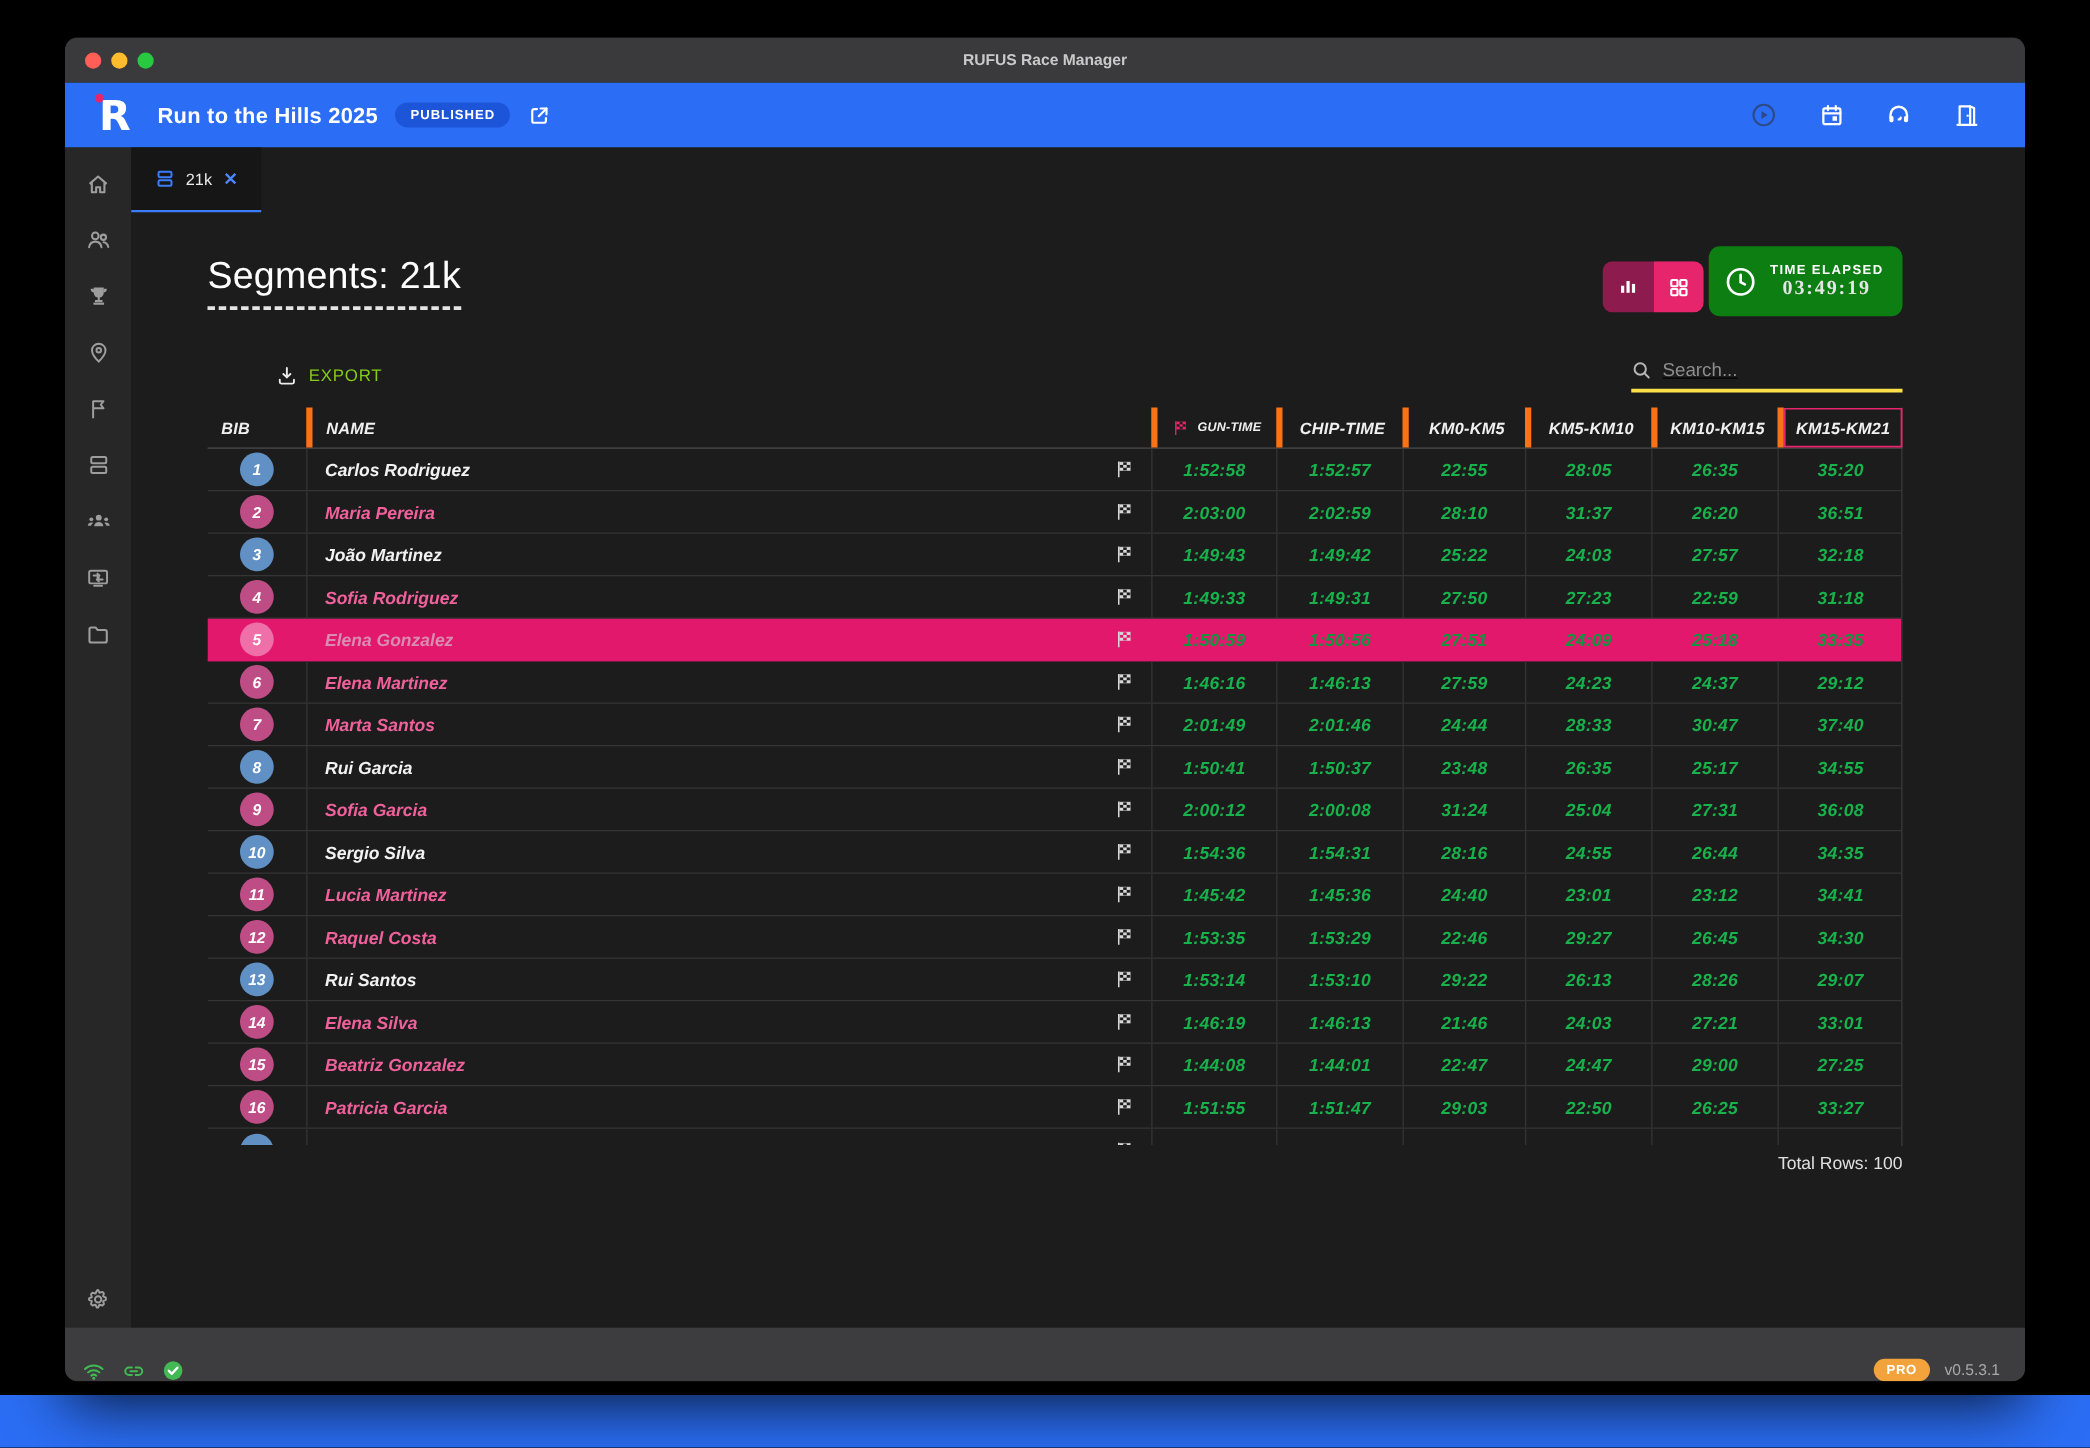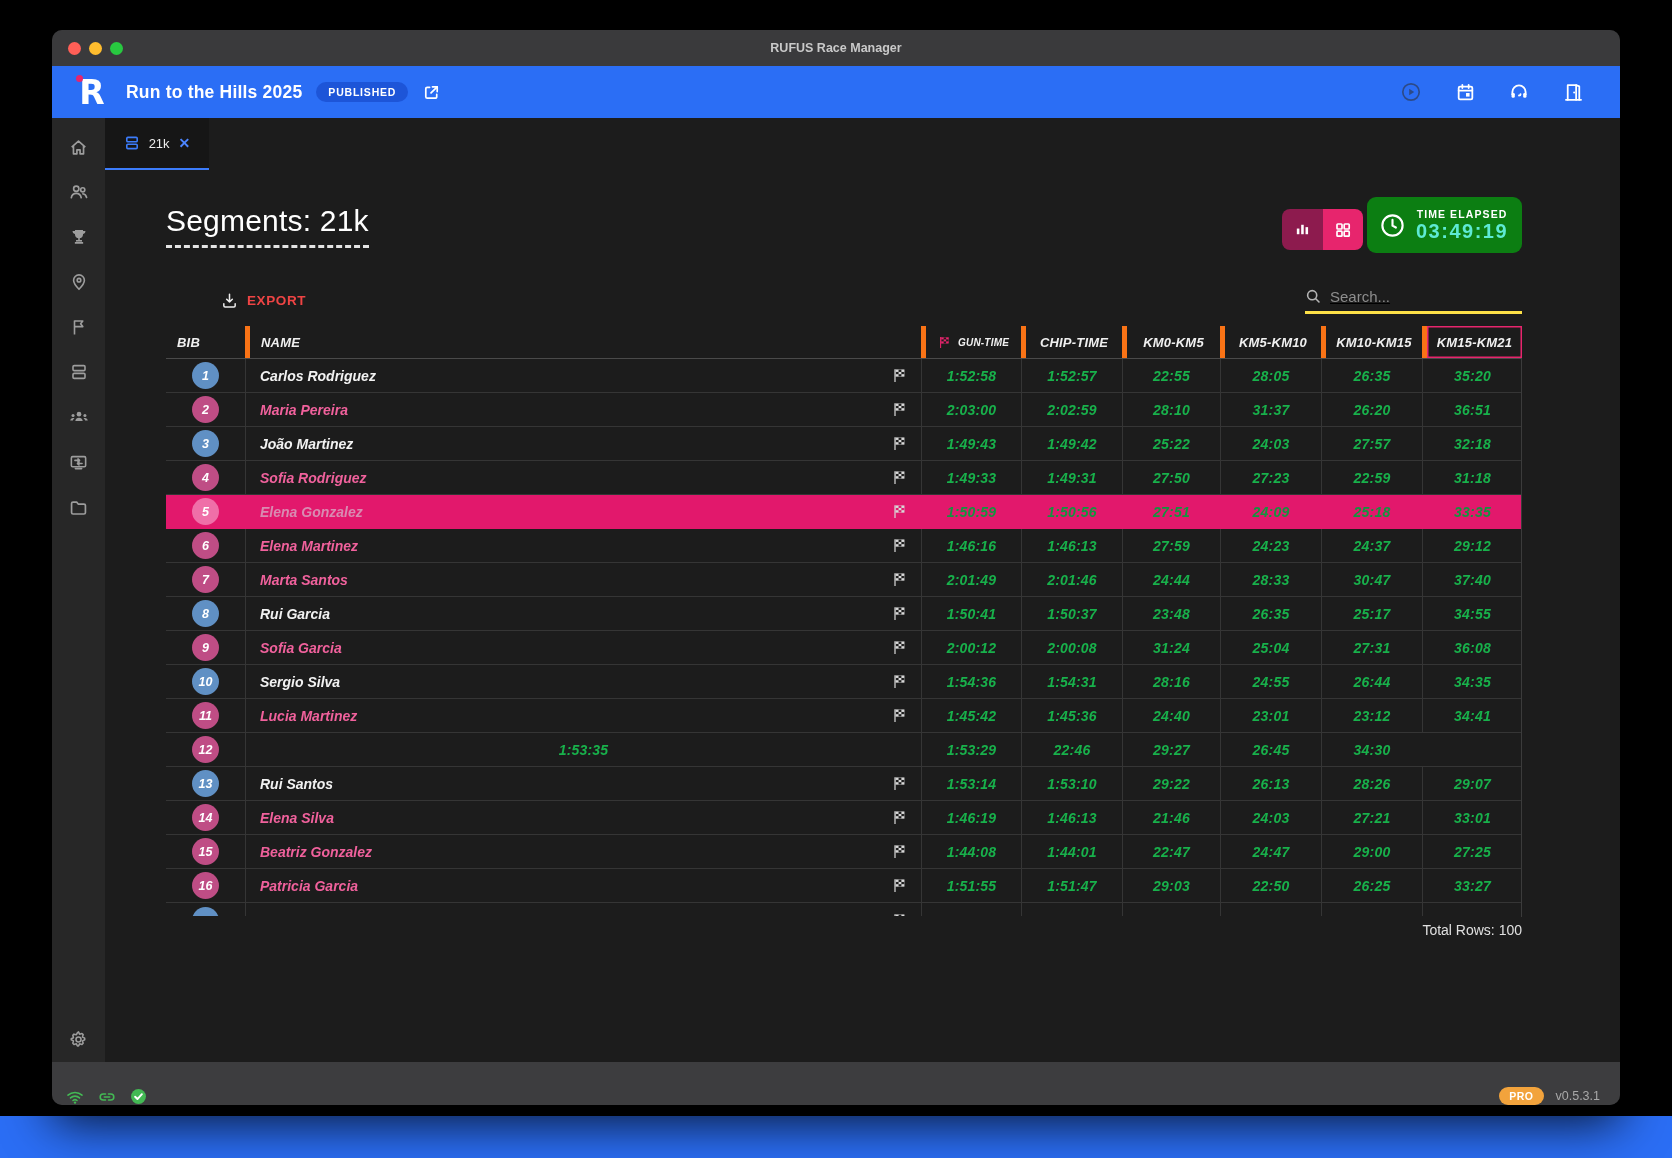--- a/index.html
+++ b/index.html
@@ -50,24 +50,24 @@
 
   .view-toggle { position:absolute; left:1177px; top:39px; width:81px; height:41px; border-radius:8px; overflow:hidden; display:flex; }
   .vt-half { width:50%; display:flex; align-items:center; justify-content:center; }
   .vt-half.chart { background:#8d1b4e; }
   .vt-half.grid  { background:#e7256d; }
 
   .elapsed { position:absolute; left:1262px; top:27px; width:155px; height:56px; background:#0c7e12;
              border-radius:9px; display:flex; align-items:center; padding:0 12px; gap:10px; }
   .elapsed-txt { display:flex; flex-direction:column; align-items:center; }
   .elapsed-label { color:#fff; font-size:10.5px; font-weight:bold; letter-spacing:1.1px; }
-  .elapsed-value { color:#5eead4; font-size:20px; font-weight:bold; font-family:Liberation Sans, sans-serif; letter-spacing:1.5px; }
+  .elapsed-value { color:#e5e5e5; font-size:16px; font-weight:bold; font-family:Liberation Serif, serif; letter-spacing:1.5px; }
 
   .export-btn { position:absolute; left:116px; top:116px; height:28px; display:flex; align-items:center; gap:9px; cursor:default; }
-  .export-label { color:#ef4444; font-size:13.5px; font-weight:bold; letter-spacing:.6px; }
+  .export-label { color:#84cc16; font-size:13.5px; font-weight:normal; letter-spacing:.6px; }
 
   .searchbox { position:absolute; left:1200px; top:112px; width:217px; height:32px; border-bottom:3px solid #fde047;
                display:flex; align-items:center; gap:8px;text-decoration:underline; }
   .searchbox input { background:transparent; border:none; outline:none; color:#ddd; font-size:15px; width:180px;
                      font-family:"Liberation Sans", sans-serif; }
   .searchbox input::placeholder { color:#8d8d8d; }
 
   
   .table { position:absolute; left:61px; top:156px; width:1356px;font-style:italic;
            --cols:79px 676px 100px 101px 98px 101px 101px 100px; }
@@ -644,20 +644,36 @@
                 <div class="td c-time">1:45:42</div>
                 <div class="td c-time">1:45:36</div>
                 <div class="td c-time">24:40</div>
                 <div class="td c-time">23:01</div>
                 <div class="td c-time">23:12</div>
                 <div class="td c-time">34:41</div>
               </div>
               <div class="trow">
                 <div class="td c-bib">
                   <div class="bib f">12</div>
+                </div>
+                <div class="td c-name">
+                  <span class="runner-name female">Raquel Costa</span>
+                  <span class="flagwrap">
+                    <svg width="15" height="15" viewBox="0 0 16 16">
+                      <path d="M3.2 1.2v13.6" stroke="#d8d8d8" stroke-width="1.3"></path>
+                      <g fill="#d8d8d8">
+                        <rect x="4" y="1.8" width="3" height="2.4"></rect>
+                        <rect x="10" y="1.8" width="3" height="2.4"></rect>
+                        <rect x="7" y="4.2" width="3" height="2.4"></rect>
+                        <rect x="4" y="6.6" width="3" height="2.4"></rect>
+                        <rect x="10" y="6.6" width="3" height="2.4"></rect>
+                      </g>
+                      <rect x="4" y="1.8" width="9" height="7.2" fill="none" stroke="#d8d8d8" stroke-width=".7" opacity=".6"></rect>
+                    </svg>
+                  </span>
                 </div>
                 <div class="td c-time">1:53:35</div>
                 <div class="td c-time">1:53:29</div>
                 <div class="td c-time">22:46</div>
                 <div class="td c-time">29:27</div>
                 <div class="td c-time">26:45</div>
                 <div class="td c-time">34:30</div>
               </div>
               <div class="trow">
                 <div class="td c-bib">

